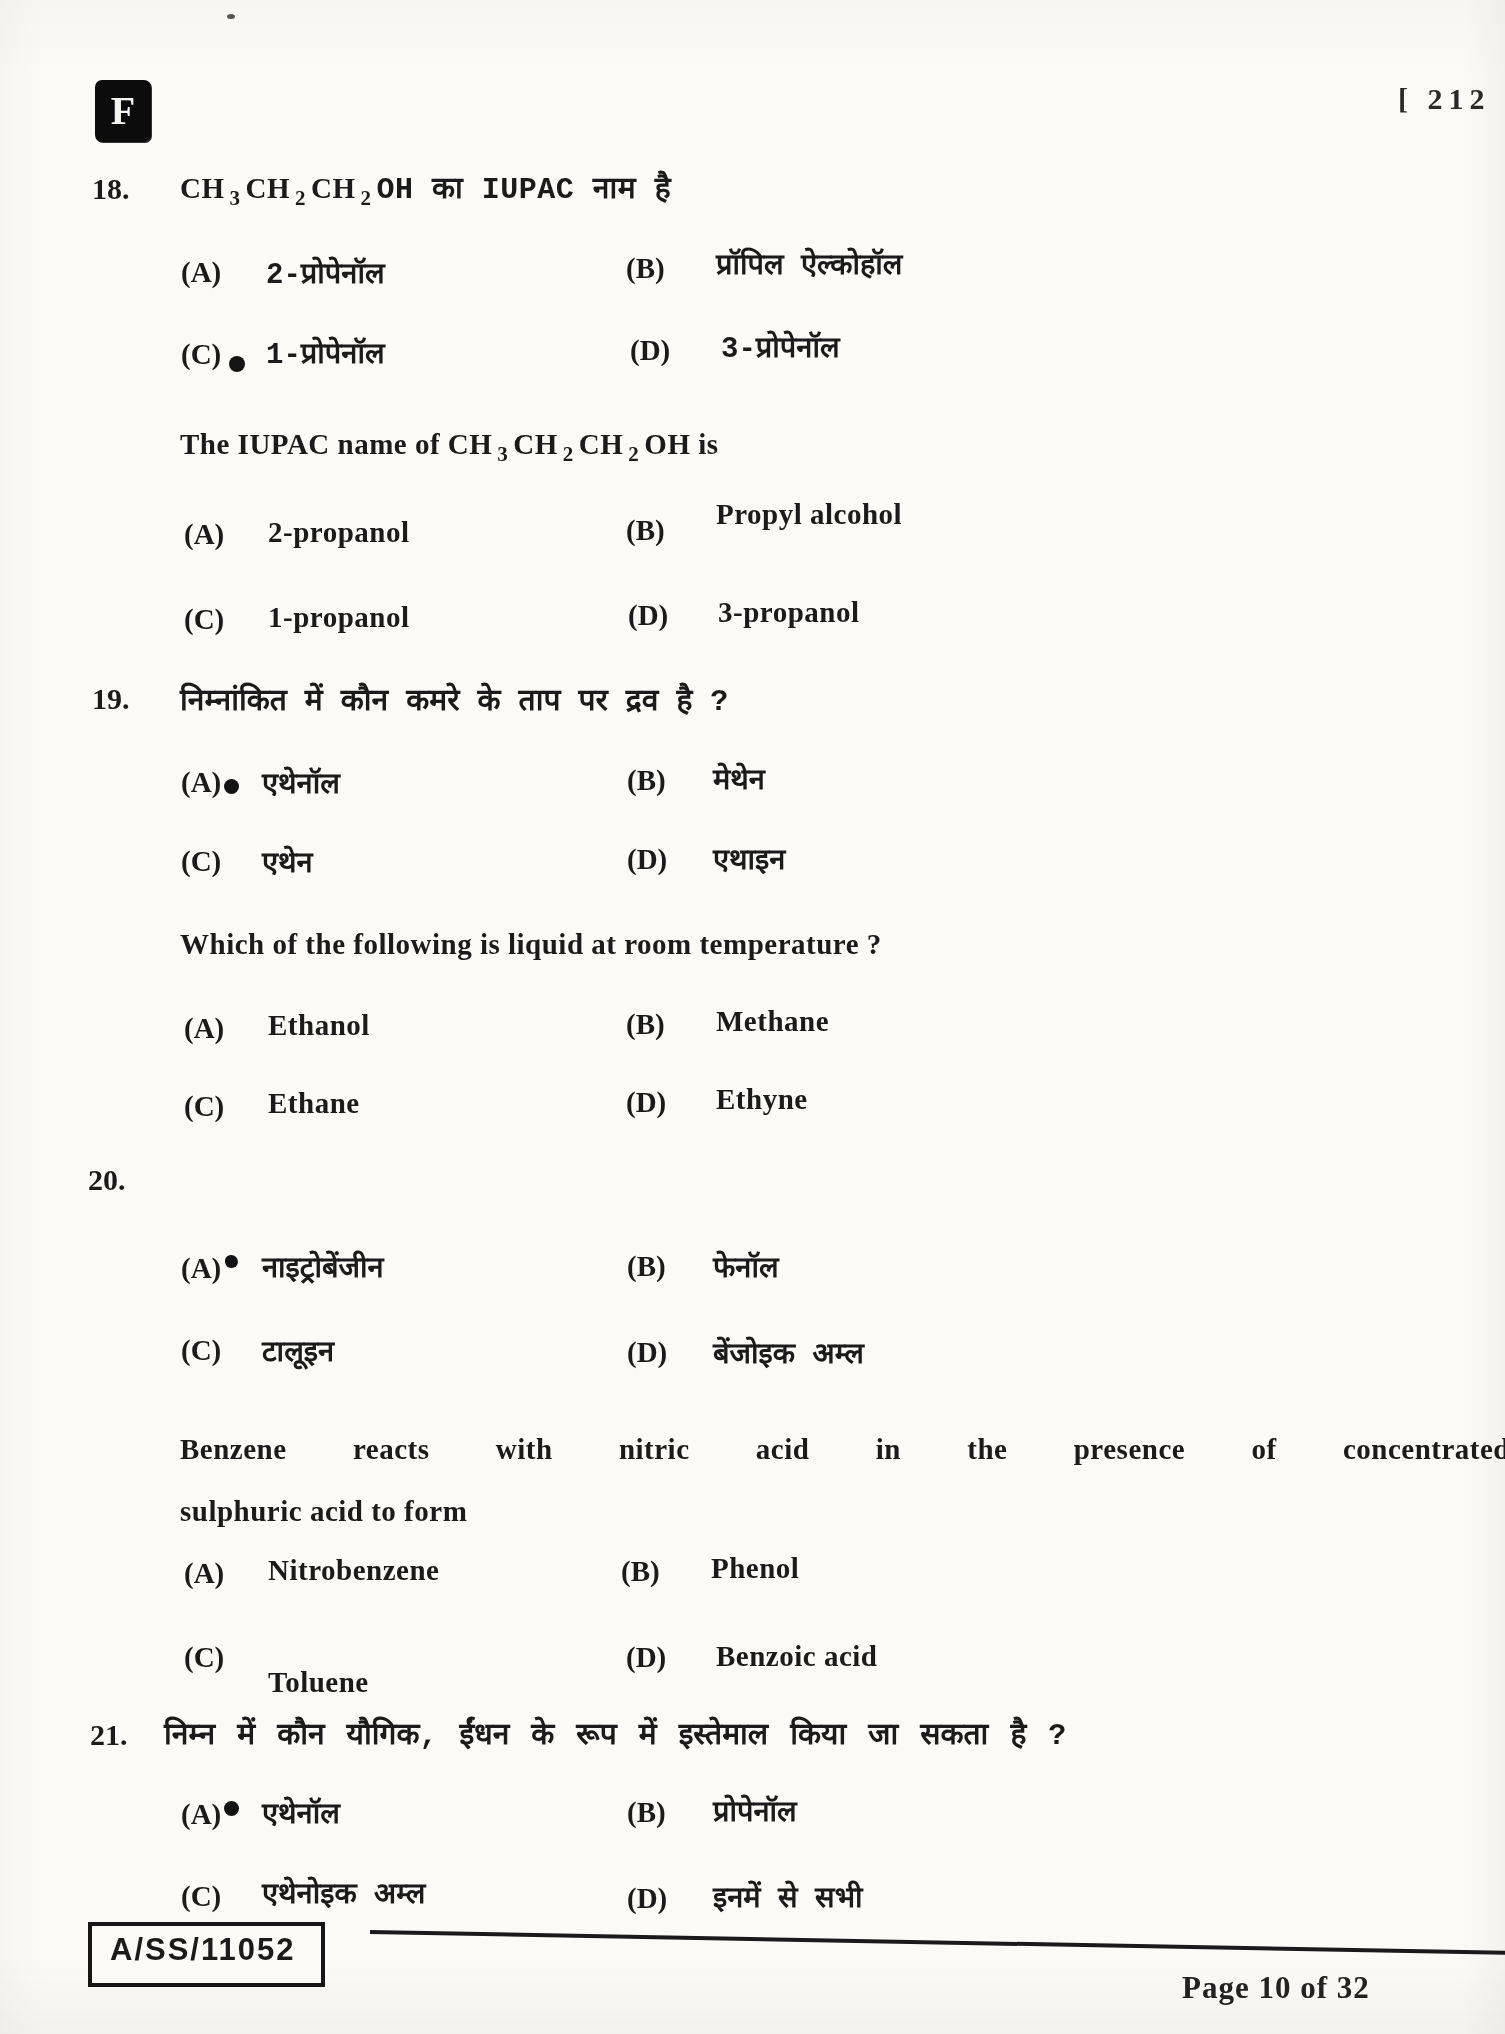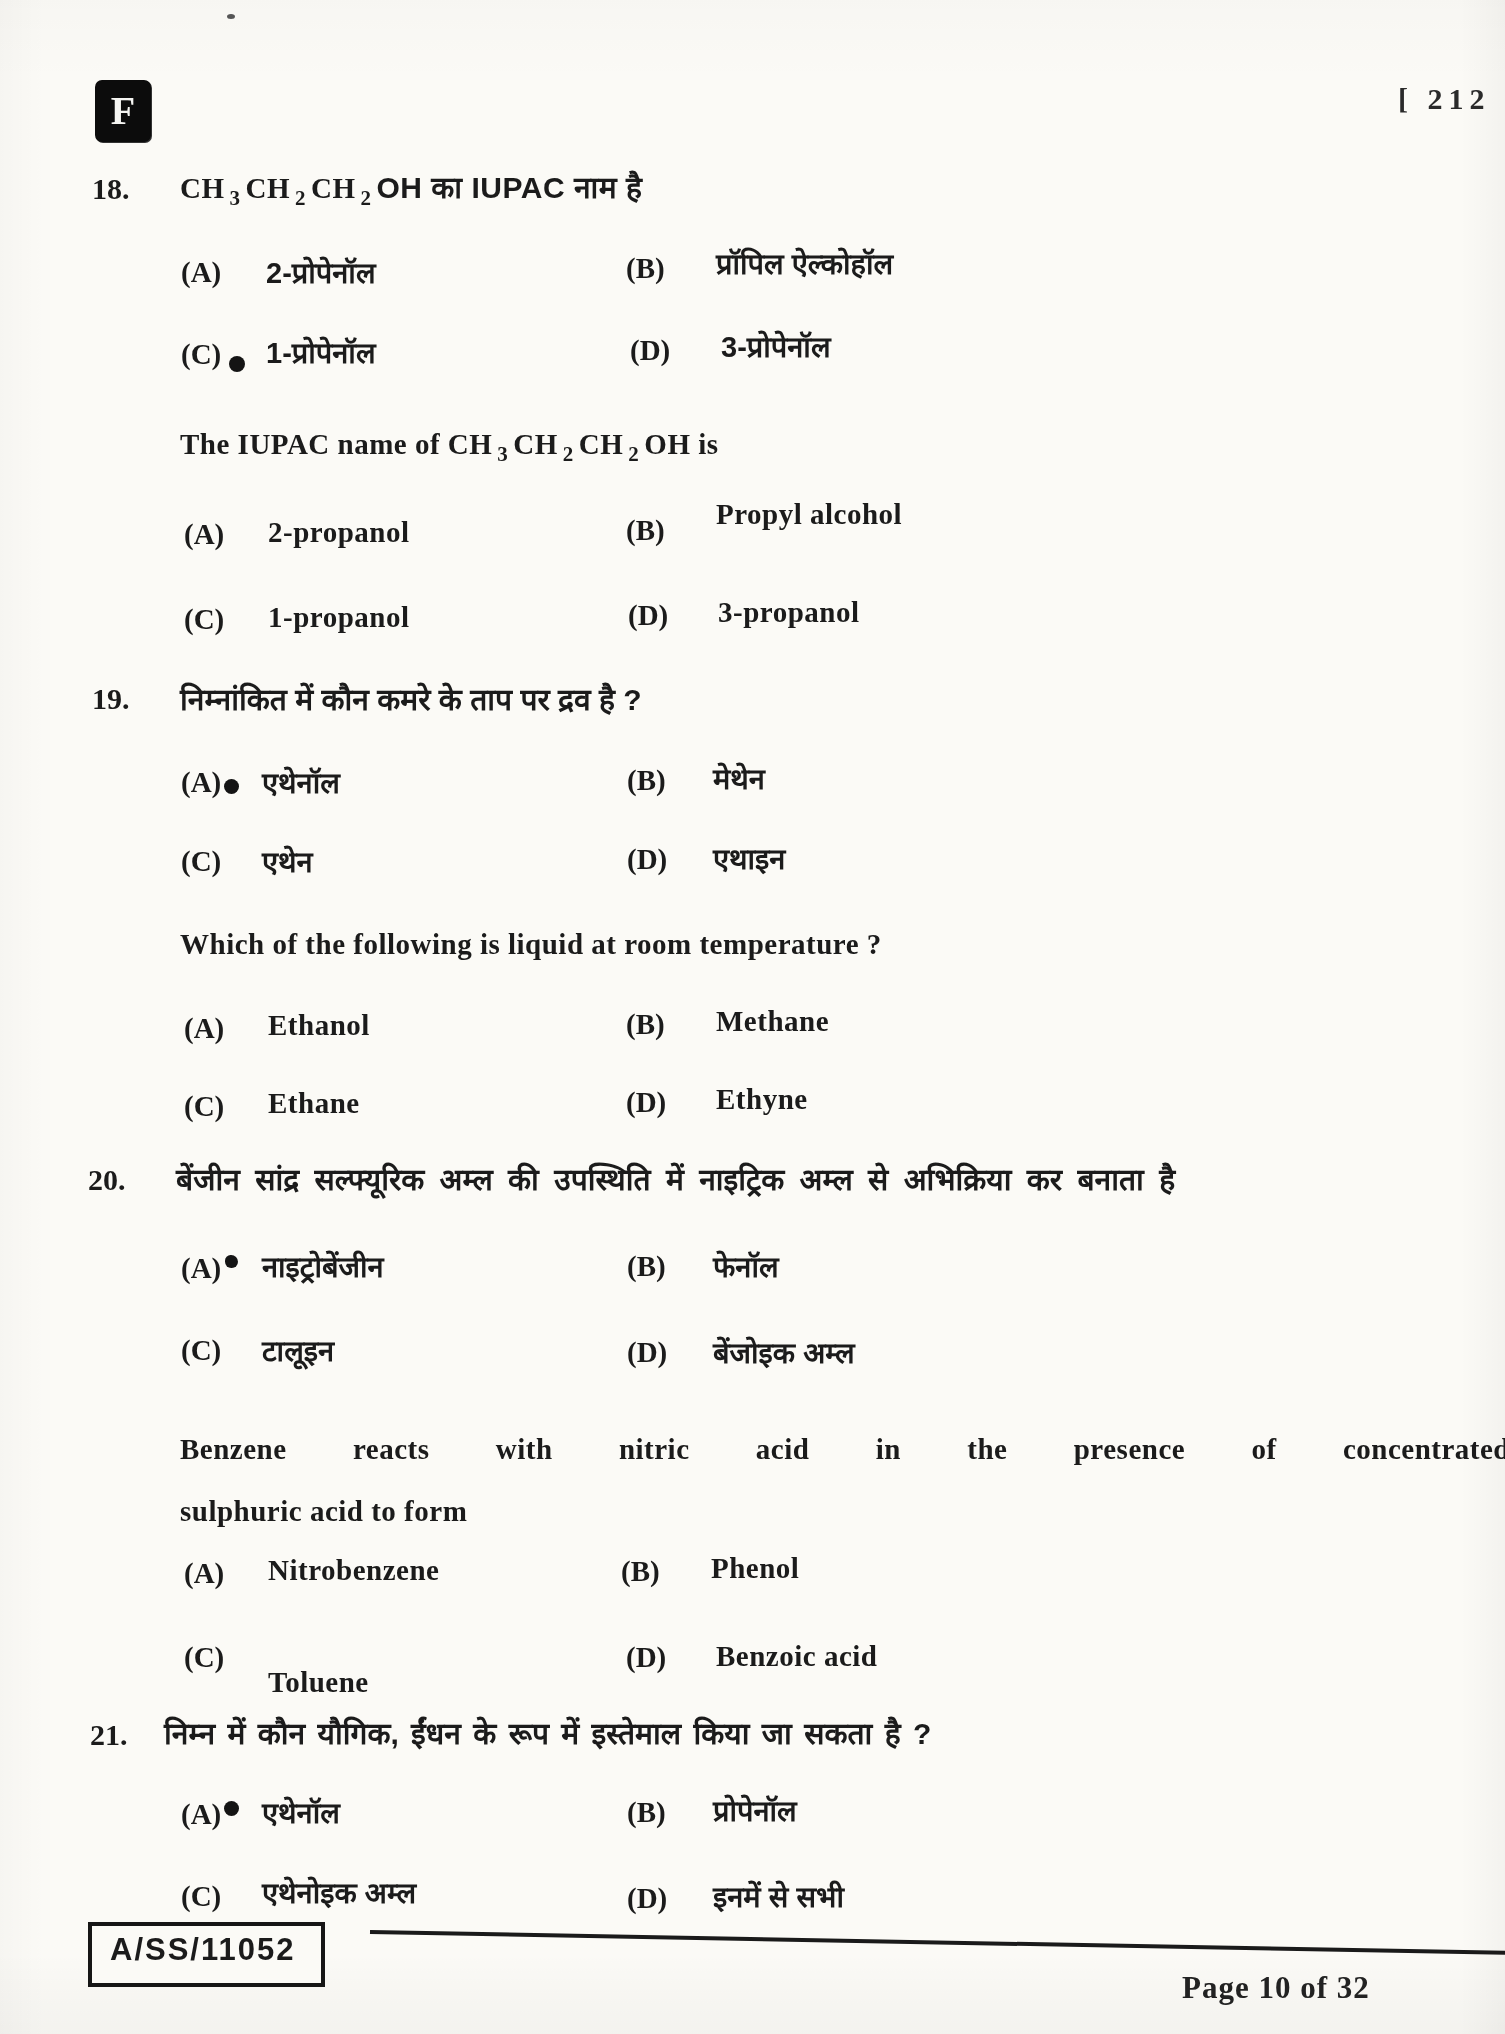--- a/index.html
+++ b/index.html
@@ -10,21 +10,21 @@
     background:#fbfaf6;
     background-image:
       linear-gradient(180deg, rgba(0,0,0,0.015) 0%, rgba(0,0,0,0) 4%, rgba(0,0,0,0) 96%, rgba(0,0,0,0.03) 100%),
       linear-gradient(90deg, rgba(0,0,0,0.02) 0%, rgba(0,0,0,0) 3%, rgba(0,0,0,0) 97%, rgba(0,0,0,0.03) 100%);
     color:#1b1b1b;
     font-family:"Liberation Serif","DejaVu Serif",serif;
     overflow:hidden;
   }
   .abs{position:absolute;}
   .eng{font-family:"Liberation Serif","DejaVu Serif",serif;font-weight:bold;font-size:29px;letter-spacing:0.5px;}
-  .hin{font-family:Liberation Sans, sans-serif;font-weight:bold;font-size:29px;text-align:center;}
+  .hin{font-family:Liberation Mono, monospace;font-weight:bold;font-size:29px;text-align:center;}
   .qnum{font-family:"Liberation Serif","DejaVu Serif",serif;font-weight:bold;font-size:30px;}
   .optlabel{font-family:"Liberation Serif","DejaVu Serif",serif;font-weight:bold;font-size:29px;white-space:nowrap;}
   sub.fsub{font-size:21px;margin:0 5px;font-weight:bold;}
   .booklet{
     width:56px;height:62px;background:#0c0c0c;color:#f5f5f2;
     border-radius:7px;text-align:center;line-height:62px;
     font-size:40px;font-weight:bold;font-family:"Liberation Serif",serif;
     box-shadow:1px 1px 0 #333;
   }
   .corner{font-size:30px;font-weight:bold;letter-spacing:6px;white-space:nowrap;color:#2a2a2a;}
@@ -104,21 +104,20 @@
   <div class="abs optlabel" style="left:184px;top:1012px;">(A)</div>
   <div class="abs eng" style="left:268px;top:1009px;">Ethanol</div>
   <div class="abs optlabel" style="left:626px;top:1008px;">(B)</div>
   <div class="abs eng" style="left:716px;top:1005px;">Methane</div>
   <div class="abs optlabel" style="left:184px;top:1090px;">(C)</div>
   <div class="abs eng" style="left:268px;top:1087px;">Ethane</div>
   <div class="abs optlabel" style="left:626px;top:1086px;">(D)</div>
   <div class="abs eng" style="left:716px;top:1083px;">Ethyne</div>
 
   <div class="abs qnum" style="left:88px;top:1163px;">20.</div>
-  <div class="abs hin stem20hi" style="left:176px;top:1158px;font-size:30px;">बेंजीन सांद्र सल्फ्यूरिक अम्ल की उपस्थिति में नाइट्रिक अम्ल से अभिक्रिया कर बनाता है</div>
 
   <div class="abs optlabel" style="left:181px;top:1252px;"><span>(A)</span><span class="dot dot-a20"></span></div>
   <div class="abs hin" style="left:262px;top:1246px;">नाइट्रोबेंजीन</div>
   <div class="abs optlabel" style="left:627px;top:1250px;">(B)</div>
   <div class="abs hin" style="left:713px;top:1246px;">फेनॉल</div>
 
   <div class="abs optlabel" style="left:181px;top:1334px;">(C)</div>
   <div class="abs hin" style="left:262px;top:1330px;">टालूइन</div>
   <div class="abs optlabel" style="left:627px;top:1336px;">(D)</div>
   <div class="abs hin" style="left:713px;top:1332px;">बेंजोइक अम्ल</div>

